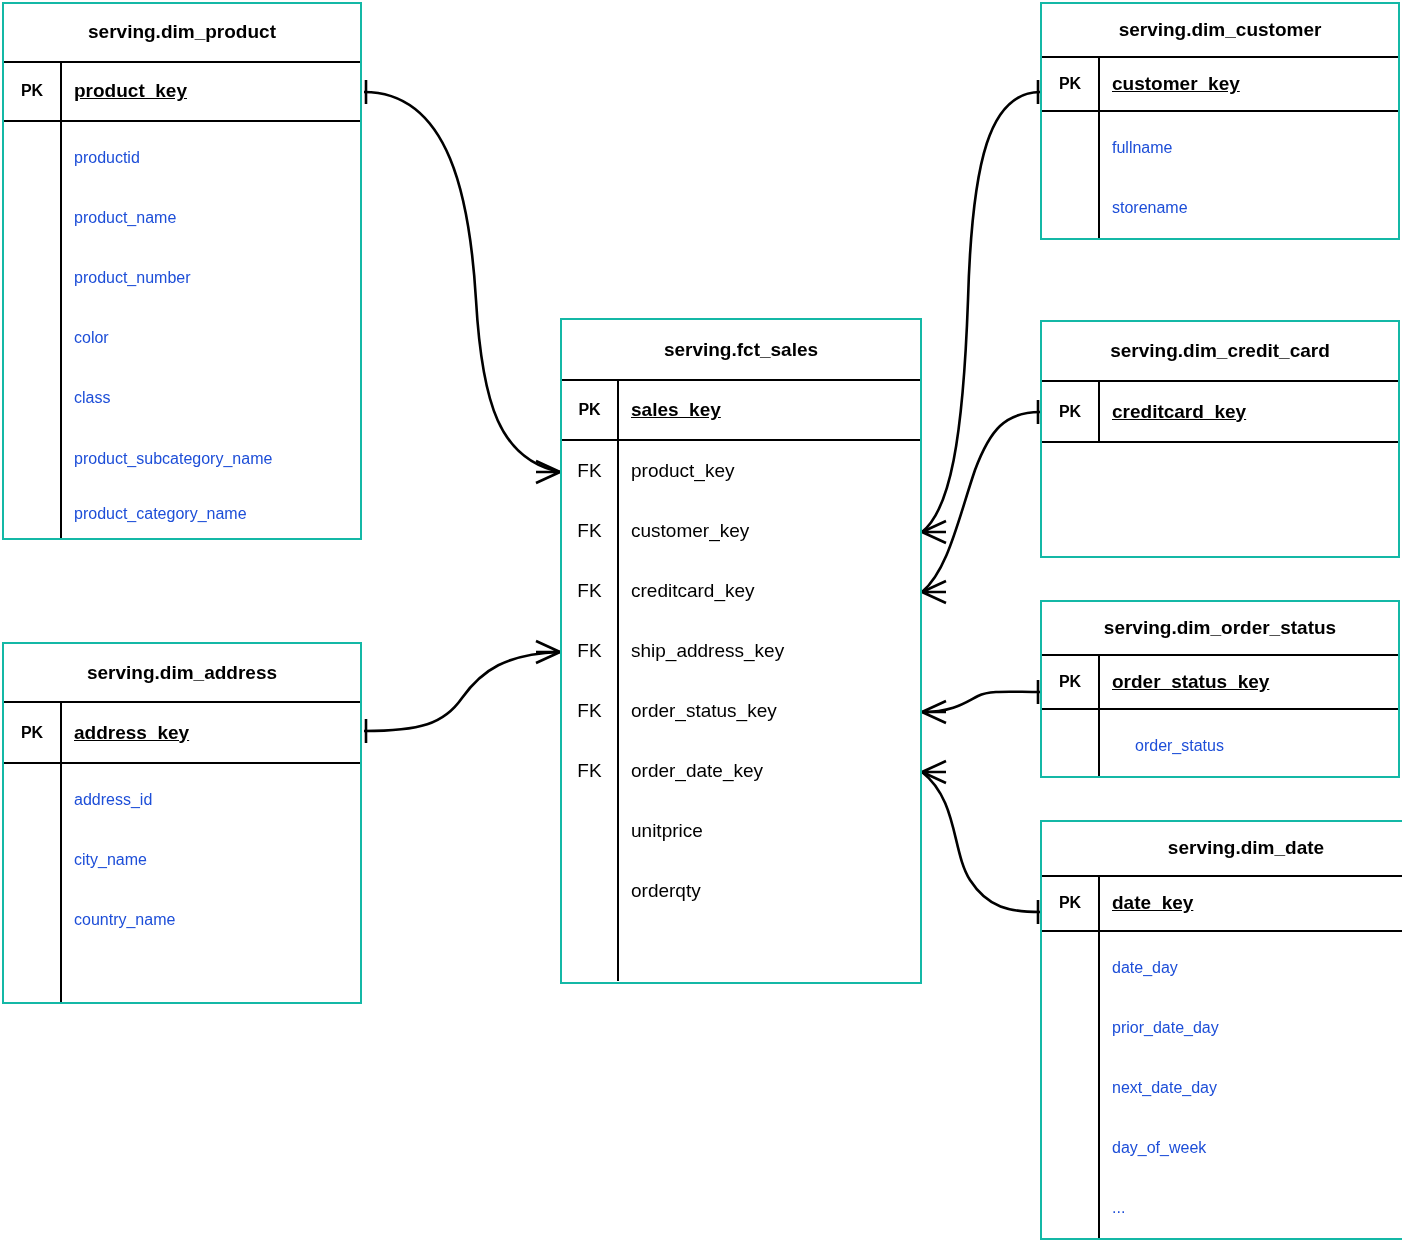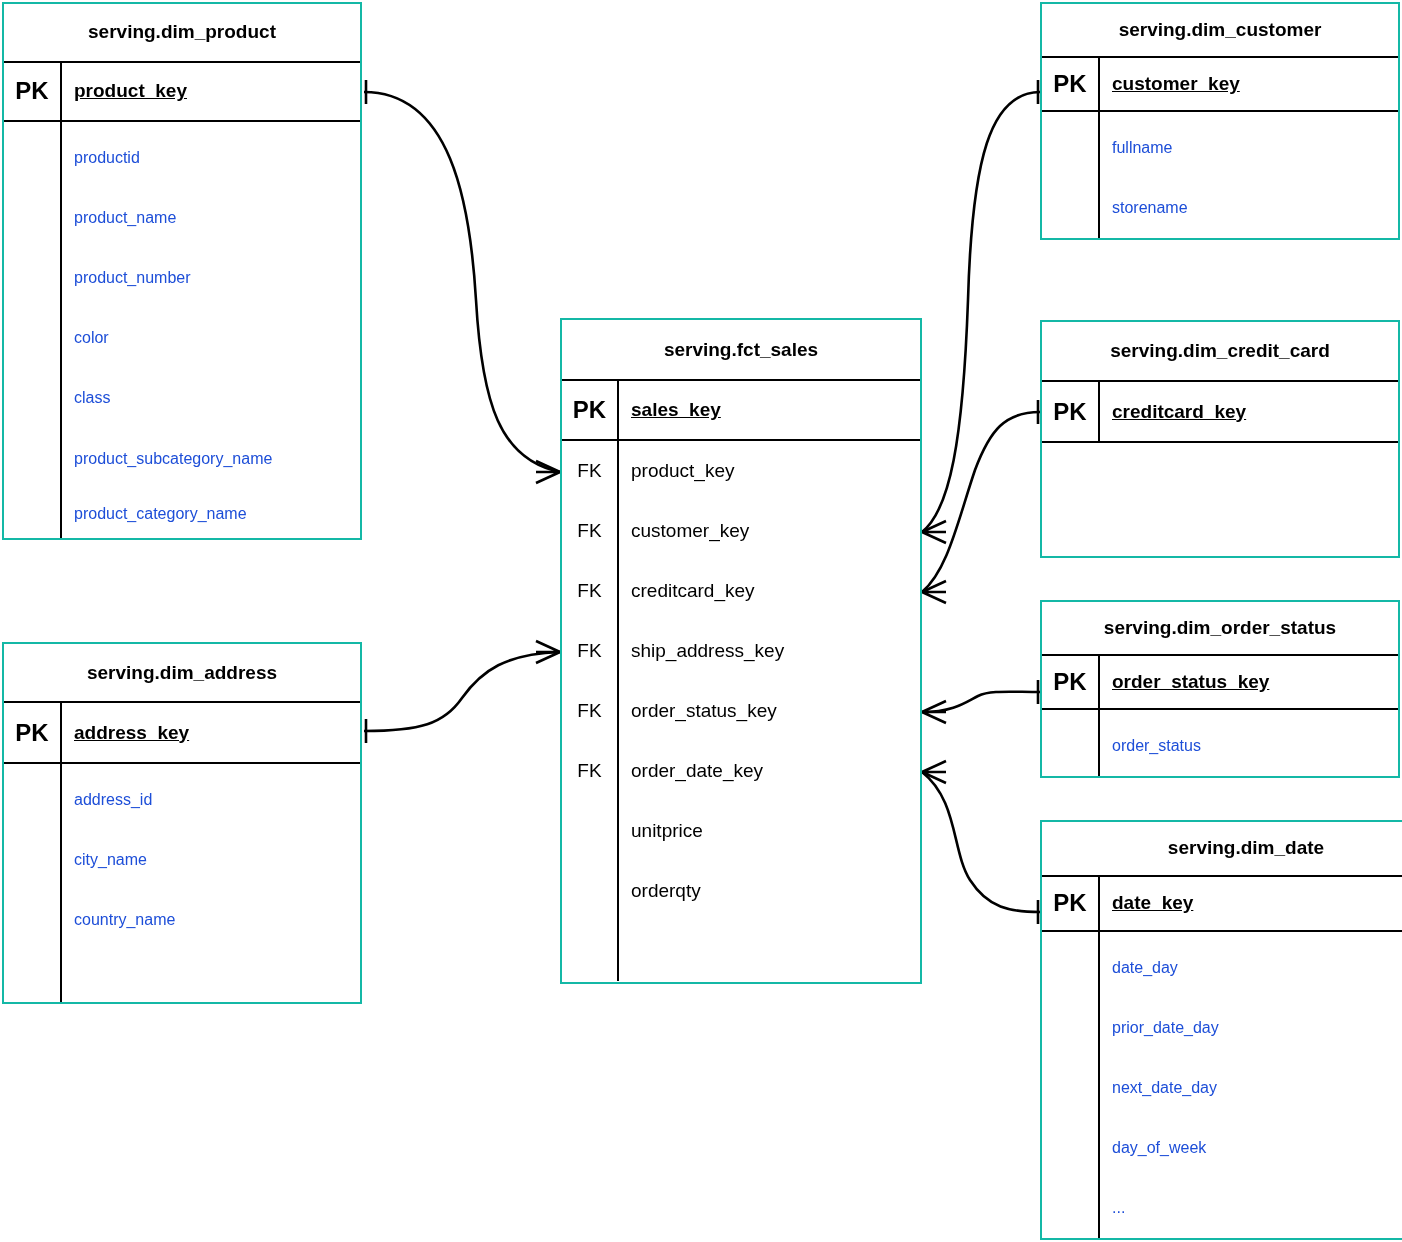--- a/index.html
+++ b/index.html
@@ -47,21 +47,21 @@
   .pk-row {
     box-sizing: border-box;
     border-bottom: 2px solid #000000;
     display: flex;
     flex-direction: row;
   }
   .keycol {
     box-sizing: border-box;
     border-right: 2px solid #000000;
     font-weight: bold;
-    font-size: 24px;
+    font-size: 16px;
     color: #000000;
     display: flex;
     align-items: center;
     justify-content: center;
     flex: 0 0 auto;
   }
   .keycol.blank {
     font-weight: normal;
   }
   .namecol {
@@ -277,21 +277,21 @@
 
   <div class="entity" style="left:1040px; top:600px; width:360px; height:178px;">
     <div class="entity-header" style="height:60px;">serving.dim_order_status</div>
     <div class="pk-row" style="height:61px;">
       <div class="keycol" style="width:58px;">PK</div>
       <div class="namecol pk-name">order_status_key</div>
     </div>
     <div class="attr-body">
       <div class="keycol blank" style="width:58px;"></div>
       <div class="attr-names">
-        <div class="attr-row" style="height:60px;">order_status</div>
+        <div class="attr-row" style="height:60px;margin-left:23px;">order_status</div>
       </div>
     </div>
   </div>
 
   <div class="entity" style="left:1040px; top:820px; width:412px; height:420px;">
     <div class="entity-header" style="height:60px;">serving.dim_date</div>
     <div class="pk-row" style="height:61px;">
       <div class="keycol" style="width:58px;">PK</div>
       <div class="namecol pk-name">date_key</div>
     </div>

